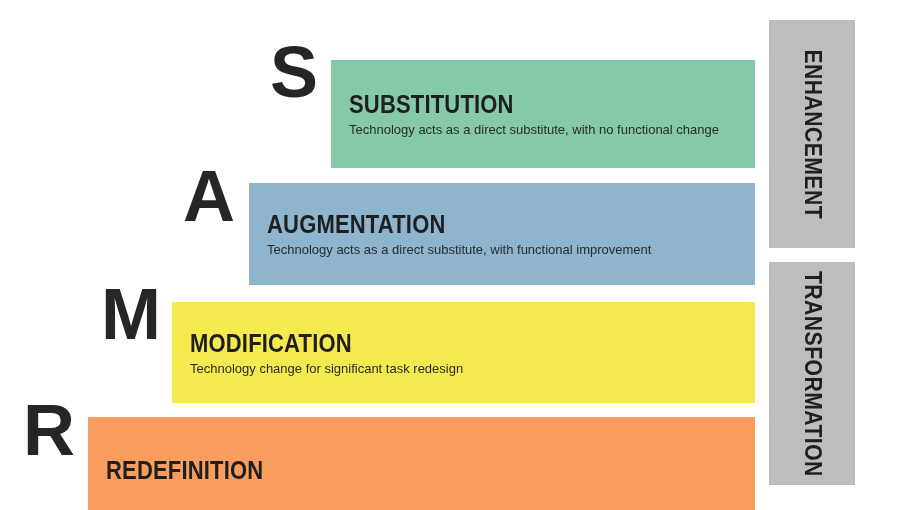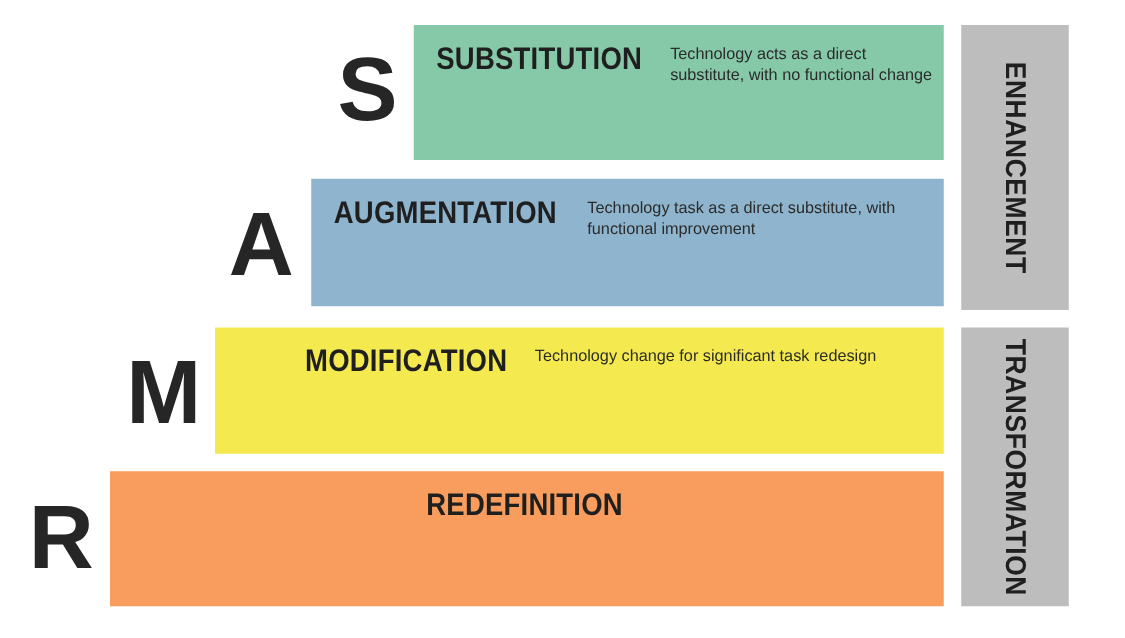--- a/index.html
+++ b/index.html
@@ -31,22 +31,23 @@
     text-align: right;
     letter-spacing: -1px;
     user-select: none;
   }
 
   .row-bar {
     position: absolute;
     box-sizing: border-box;
     padding: 14px 0 12px 18px;
     display: flex;
-    flex-direction: row;
+    flex-direction: column;
     justify-content: center;
+    margin-top: 40px;
   }
 
   .row-title {
     font-family: "Liberation Sans Narrow", "Liberation Sans", sans-serif;
     font-weight: bold;
     font-size: 25px;
     line-height: 1.08;
     letter-spacing: 0.2px;
     color: #1f1f1f;
     transform: scaleX(0.88);
@@ -91,21 +92,21 @@
 
   <div class="row-letter" style="left:255px; top:36px; width:62px;">S</div>
   <div class="row-bar" style="left:331px; top:20px; width:424px; height:108px; background:#85c9a8;">
     <div class="row-title">SUBSTITUTION</div>
     <div class="row-desc" style="max-width:390px;">Technology acts as a direct substitute, with no functional change</div>
   </div>
 
   <div class="row-letter" style="left:172px; top:160px; width:62px;">A</div>
   <div class="row-bar" style="left:249px; top:143px; width:506px; height:102px; background:#8eb4ce;">
     <div class="row-title">AUGMENTATION</div>
-    <div class="row-desc" style="max-width:455px;">Technology task as a direct substitute, with functional improvement</div>
+    <div class="row-desc" style="max-width:455px;">Technology acts as a direct substitute, with functional improvement</div>
   </div>
 
   <div class="row-letter" style="left:88px; top:278px; width:72px;">M</div>
   <div class="row-bar" style="left:172px; top:262px; width:583px; height:101px; background:#f4ea50;">
     <div class="row-title">MODIFICATION</div>
     <div class="row-desc" style="max-width:545px;">Technology change for significant task redesign</div>
   </div>
 
   <div class="row-letter" style="left:12px; top:394px; width:62px;">R</div>
   <div class="row-bar" style="left:88px; top:377px; width:667px; height:108px; background:#f99d5e;gap:24px;">

